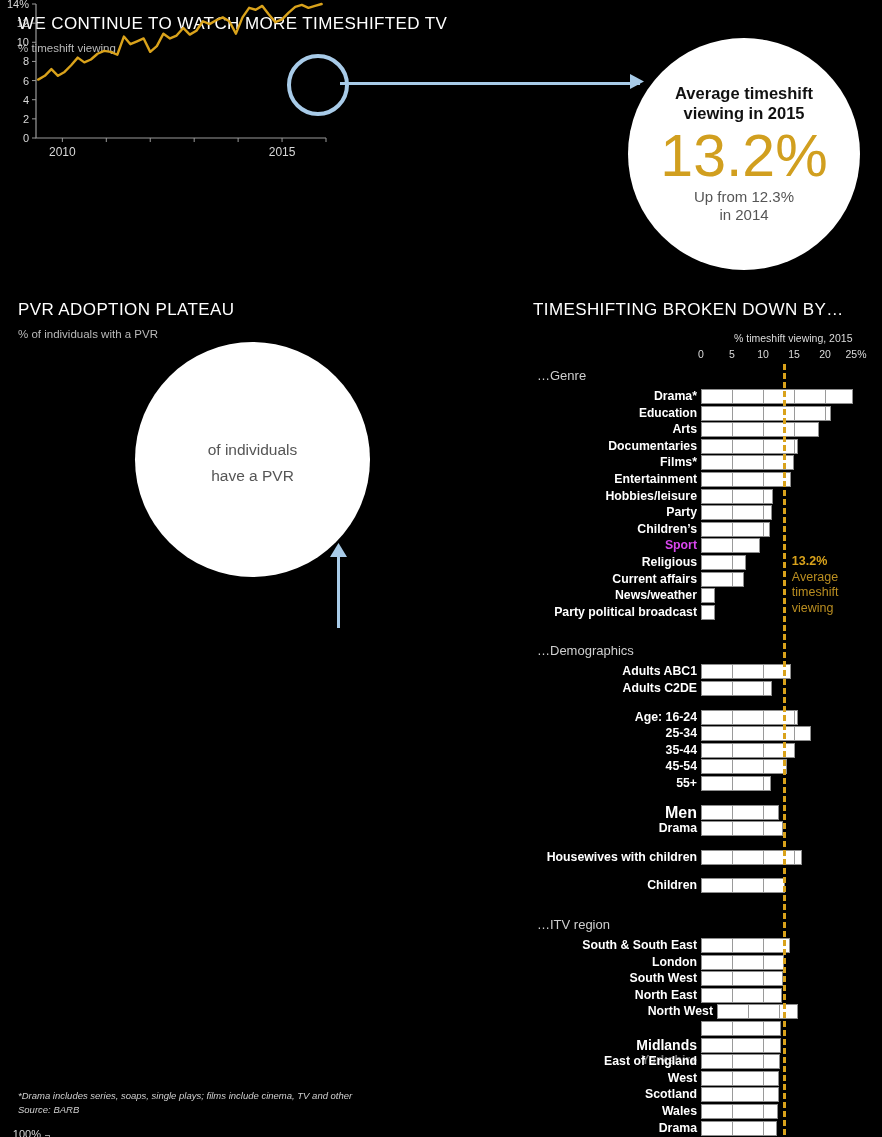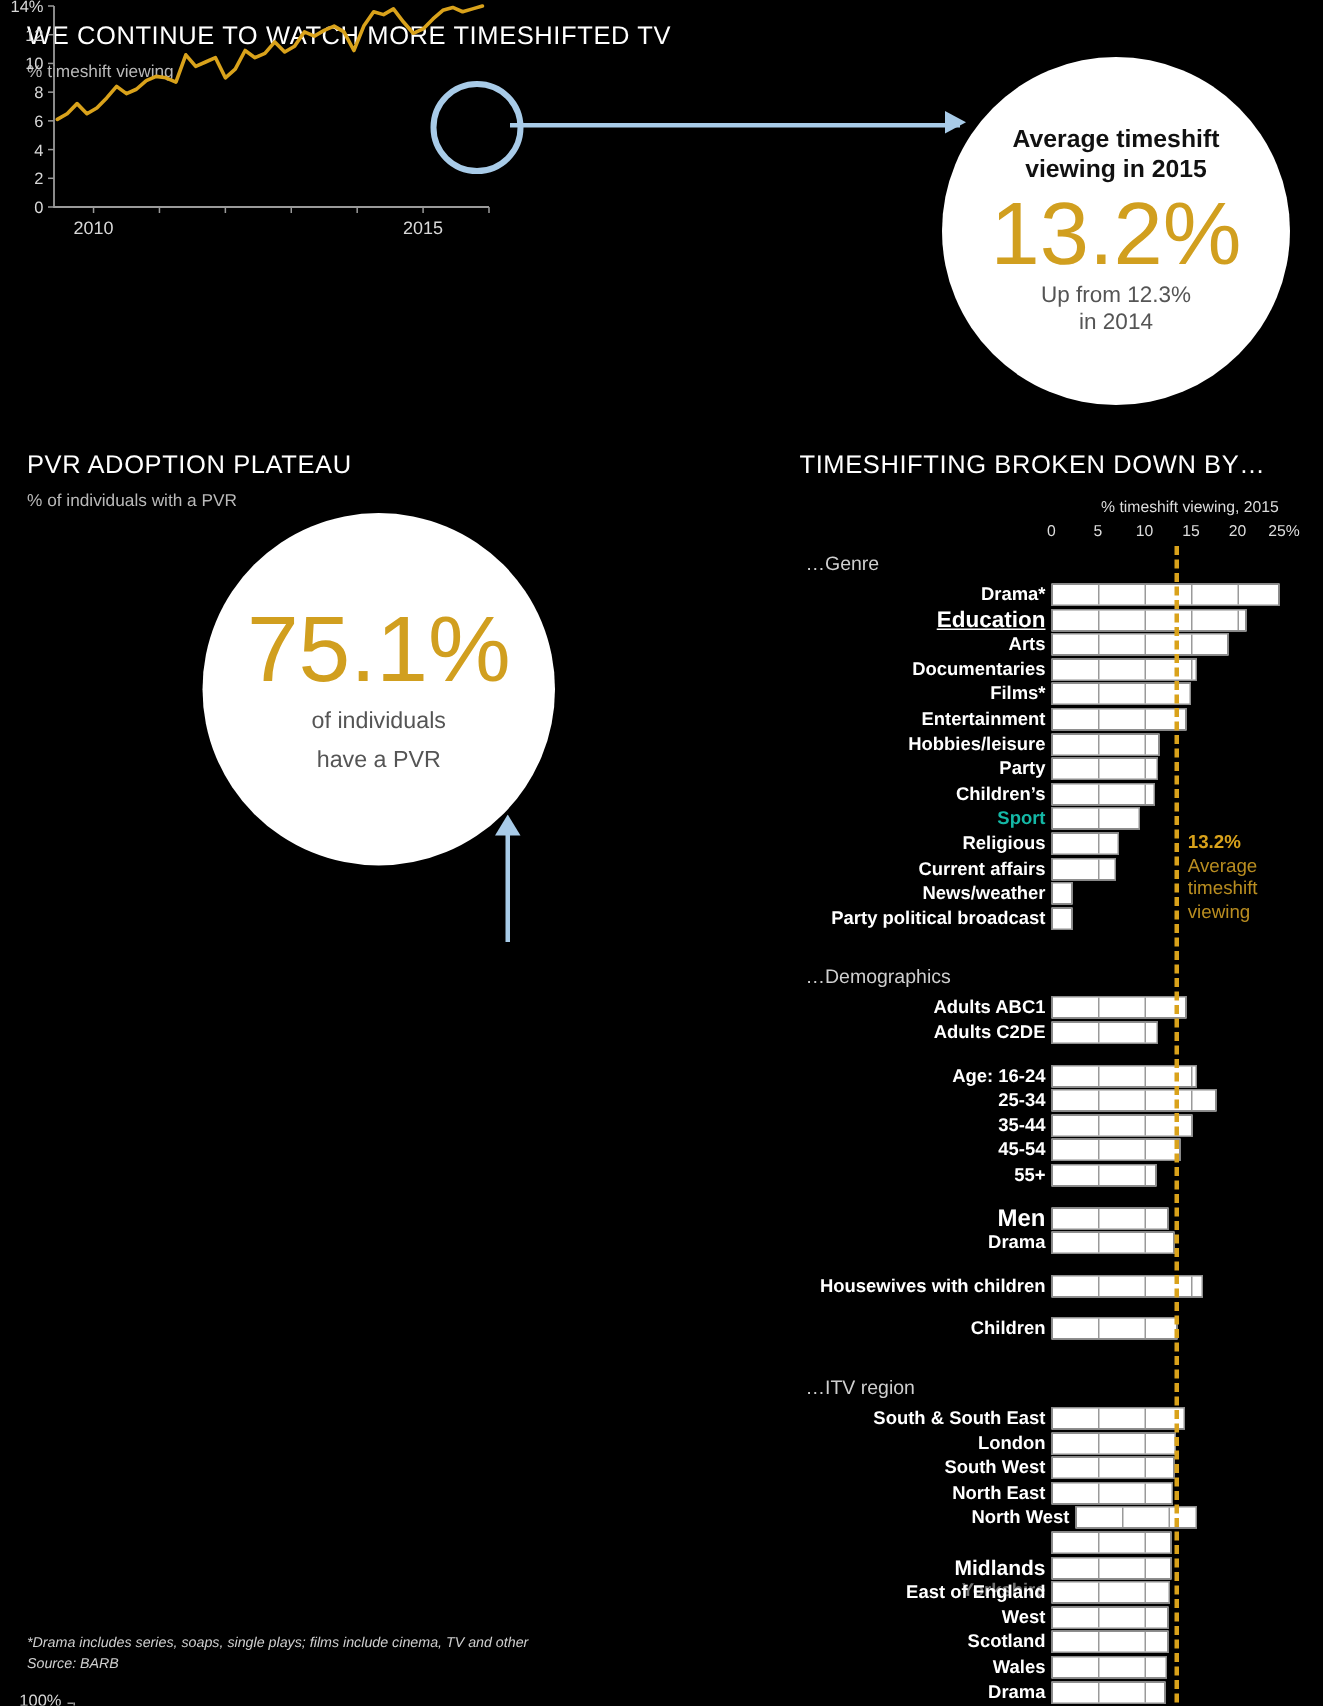--- a/index.html
+++ b/index.html
@@ -119,21 +119,20 @@
 </div>
 
 <div class="panel" style="left:18px;top:300px;">
   <div class="sec-title">PVR ADOPTION PLATEAU</div>
 </div>
 <div class="panel" style="left:18px;top:328px;">
   <div class="sec-sub">% of individuals with a PVR</div>
 </div>
 
 <div class="circle" id="callout-2" style="left:135px;top:342px;width:235px;height:235px;">
-  <div class="c2-big">75.1%</div>
   <div class="c2-sub">of individuals</div>
   <div class="c2-sub">have a PVR</div>
 </div>
 
 <div class="connector" id="pvr-connector" style="left:337px;top:556px;width:3px;height:72px;"></div>
 <svg style="position:absolute;left:329px;top:543px;width:20px;height:18px;">
   <polygon points="9.5,0 18,14 1,14" fill="#a8cbe8"></polygon>
 </svg>
 
 <div class="panel" id="pvr-wrap" style="left:0;top:560px;width:400px;height:250px;">
@@ -163,21 +162,21 @@
       <div style="position: absolute; left: 0px; top: 57px; width: 100%; height: 15px;">
         <div style="position: absolute; right: 185px; top: 0px; font-size: 12.3px; font-weight: 700; color: rgb(255, 255, 255); white-space: nowrap; line-height: 15px;">Drama*</div>
         <div class="bar-fill" style="position: absolute; left: 168px; top: 0px; height: 15px; width: 151.9px;">
           <div class="bar-seg" style="left: 30px;"></div>
           <div class="bar-seg" style="left: 61px;"></div>
           <div class="bar-seg" style="left: 92px;"></div>
           <div class="bar-seg" style="left: 123px;"></div>
         </div>
       </div>
       <div style="position: absolute; left: 0px; top: 73.6px; width: 100%; height: 15px;">
-        <div style="position: absolute; right: 185px; top: 0px; font-size: 15px; font-weight: 700; color: rgb(255, 255, 255); white-space: nowrap; line-height: 15px; text-decoration: underline;">Education</div>
+        <div style="position: absolute; right: 185px; top: 0px; font-size: 12px; font-weight: 700; color: rgb(255, 255, 255); white-space: nowrap; line-height: 15px;">Education</div>
         <div class="bar-fill" style="position: absolute; left: 168px; top: 0px; height: 15px; width: 130.2px;">
           <div class="bar-seg" style="left: 30px;"></div>
           <div class="bar-seg" style="left: 61px;"></div>
           <div class="bar-seg" style="left: 92px;"></div>
           <div class="bar-seg" style="left: 123px;"></div>
         </div>
       </div>
       <div style="position: absolute; left: 0px; top: 90.2px; width: 100%; height: 15px;">
         <div style="position: absolute; right: 185px; top: 0px; font-size: 12.3px; font-weight: 700; color: rgb(255, 255, 255); white-space: nowrap; line-height: 15px;">Arts</div>
         <div class="bar-fill" style="position: absolute; left: 168px; top: 0px; height: 15px; width: 117.8px;">
@@ -223,21 +222,21 @@
         </div>
       </div>
       <div style="position: absolute; left: 0px; top: 189.8px; width: 100%; height: 15px;">
         <div style="position: absolute; right: 185px; top: 0px; font-size: 12.3px; font-weight: 700; color: rgb(255, 255, 255); white-space: nowrap; line-height: 15px;">Children’s</div>
         <div class="bar-fill" style="position: absolute; left: 168px; top: 0px; height: 15px; width: 69.44px;">
           <div class="bar-seg" style="left: 30px;"></div>
           <div class="bar-seg" style="left: 61px;"></div>
         </div>
       </div>
       <div style="position: absolute; left: 0px; top: 206.4px; width: 100%; height: 15px;">
-        <div style="position: absolute; right: 185px; top: 0px; font-size: 12.3px; font-weight: 700; color: #14b8a6; white-space: nowrap; line-height: 15px;">Sport</div>
+        <div style="position: absolute; right: 185px; top: 0px; font-size: 12.3px; font-weight: 700; color: #d946ef; white-space: nowrap; line-height: 15px;">Sport</div>
         <div class="bar-fill" style="position: absolute; left: 168px; top: 0px; height: 15px; width: 58.9px;">
           <div class="bar-seg" style="left: 30px;"></div>
         </div>
       </div>
       <div style="position: absolute; left: 0px; top: 223px; width: 100%; height: 15px;">
         <div style="position: absolute; right: 185px; top: 0px; font-size: 12.3px; font-weight: 700; color: rgb(255, 255, 255); white-space: nowrap; line-height: 15px;">Religious</div>
         <div class="bar-fill" style="position: absolute; left: 168px; top: 0px; height: 15px; width: 44.64px;">
           <div class="bar-seg" style="left: 30px;"></div>
         </div>
       </div>

